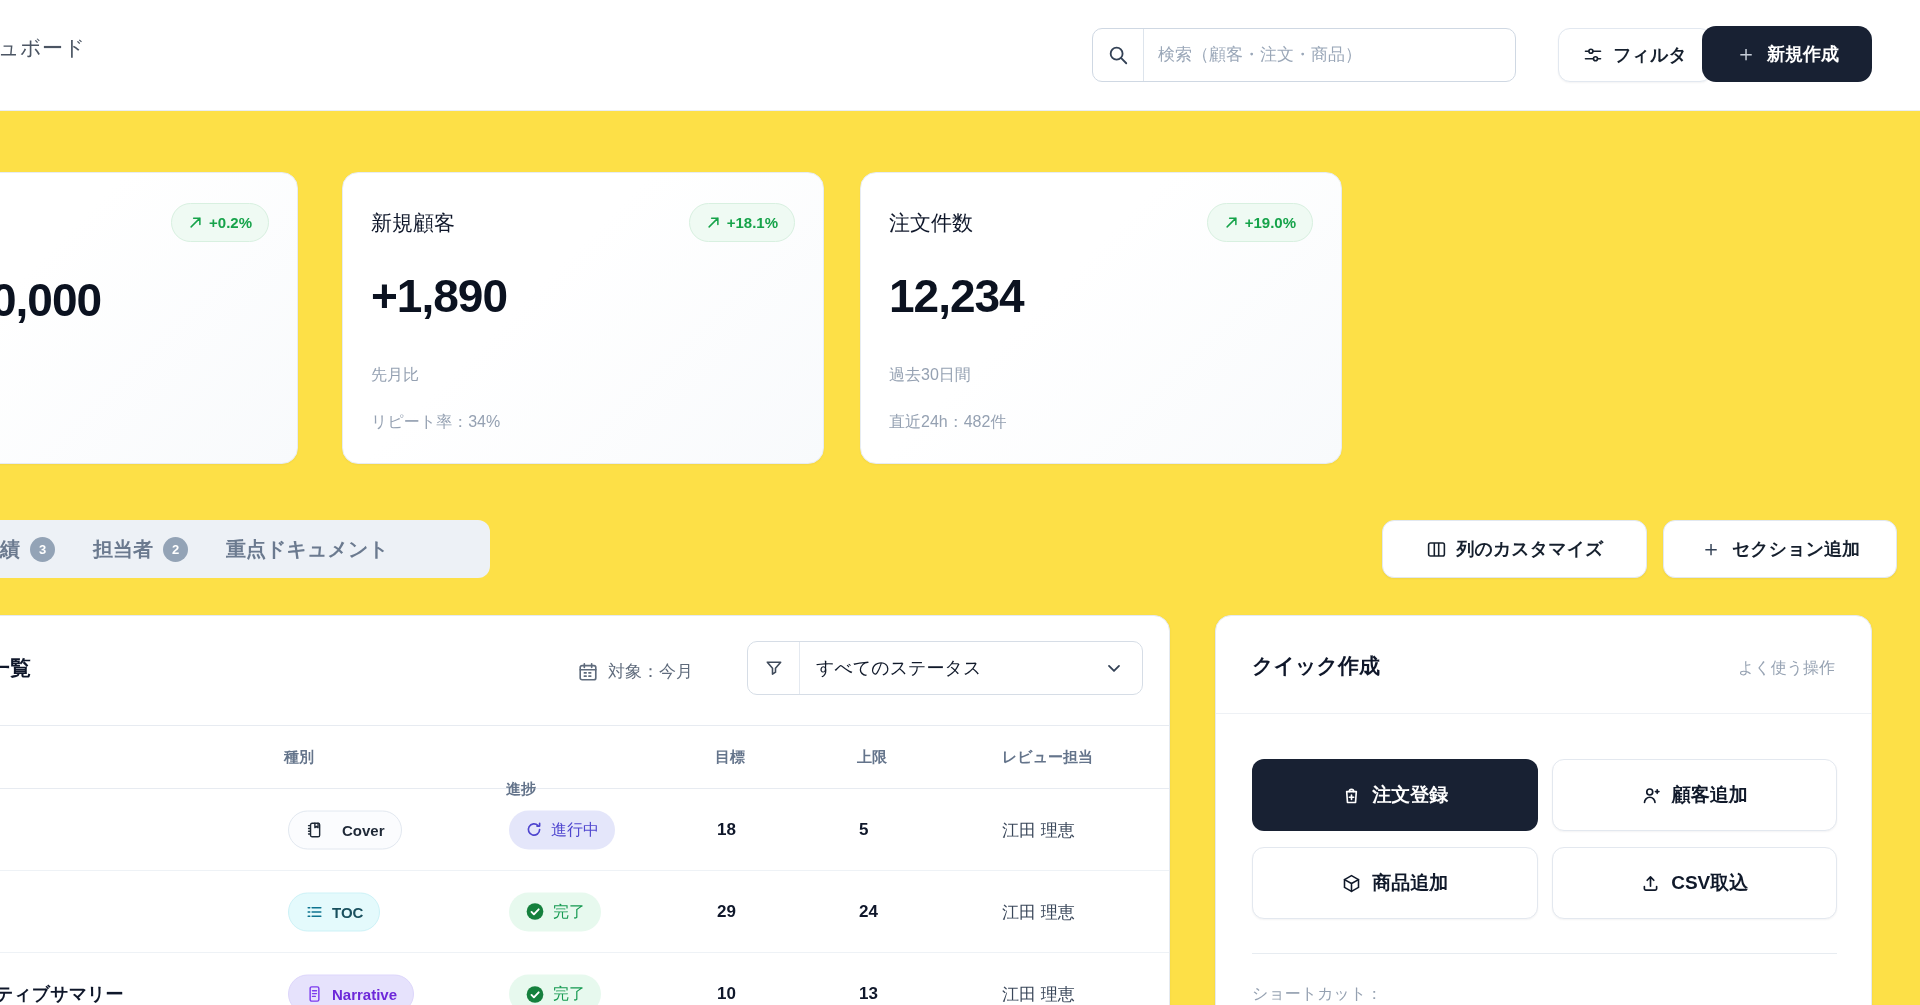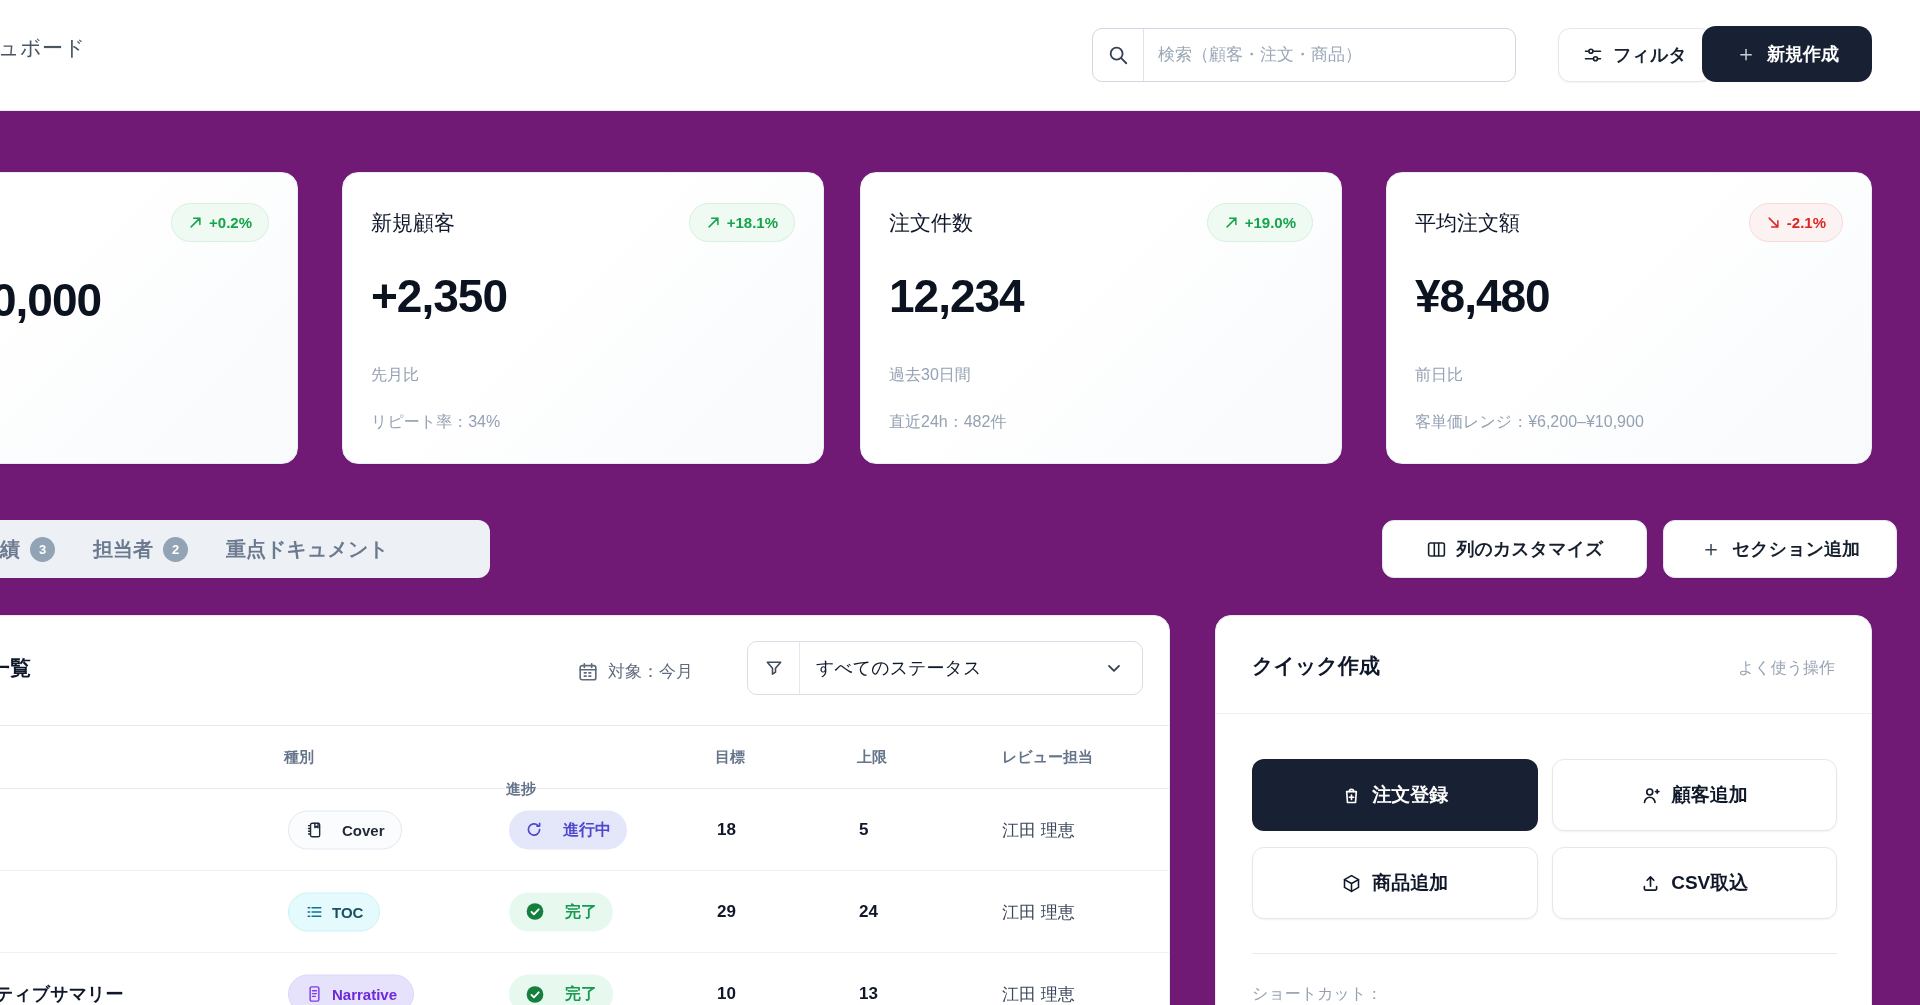--- a/index.html
+++ b/index.html
@@ -1,18 +1,18 @@
 <!DOCTYPE html>
 <html><head>
 <meta charset="utf-8">
 <style>
   * { box-sizing: border-box; margin: 0; padding: 0; }
   html,body { width:1920px; height:1005px; }
   body { font-family:"Liberation Sans","DejaVu Sans",sans-serif; background:#fdfdfe; }
-  .screen { position:relative; width:1920px; height:1005px; overflow:hidden; background:#701a75; color:#0f172a; }
+  .screen { position:relative; width:1920px; height:1005px; overflow:hidden; background:#fde047; color:#0f172a; }
 
   
   .topbar { position:absolute; left:0; top:0; width:1920px; height:111px; background:#fff; border-bottom:1px solid #e9edf2; }
   .page-title { position:absolute; left:-2px; top:34px; font-size:21px; font-weight:500; color:#4b5563; letter-spacing:.5px; }
   .searchbox { position:absolute; left:1092px; top:28px; width:424px; height:54px; background:#fff;
                border:1px solid #cfd8e3; border-radius:10px; display:flex; align-items:center; }
   .searchbox .sicon { width:50px; display:flex; justify-content:center; color:#334155; flex:0 0 50px; }
   .searchbox input { flex:1; height:100%; border:none; outline:none; background:transparent;
                      border-left:1px solid #dde4ec; padding:0 14px; font-size:17px; color:#0f172a;
                      font-family:inherit; }
@@ -70,22 +70,22 @@
   .cell { position:absolute; top:50%; transform:translateY(-50%); white-space:nowrap; }
   .row-name { font-size:18px; font-weight:700; color:#0f172a; }
   .num { font-size:17px; font-weight:600; color:#0f172a; }
   .reviewer { font-size:17px; color:#3a475a; }
 
   .typepill { display:flex; align-items:center; gap:8px; border-radius:999px; padding:9px 16px;
               font-size:15px; font-weight:700; }
   .type-cover { background:#fbfcfe; border:1px solid #e2e8f0; color:#1f2937;gap:18px; }
   .type-toc { background:#e4fafc; border:1px solid #cdf2f7; color:#19505e; }
   .type-narr { background:#e6e2fc; border:1px solid #ddd6fb; color:#6d28d9; }
-  .statuspill { display:flex; align-items:center; gap:20px; border-radius:999px; padding:9px 16px;
-                font-size:16px; font-weight:700; }
+  .statuspill { display:flex; align-items:center; gap:8px; border-radius:999px; padding:9px 16px;
+                font-size:16px; font-weight:400; }
   .st-progress { background:#e4e6fa; color:#4f46cf; }
   .st-done { background:#e7f9ee; color:#179a52; }
 
   
   .quick-card { left:1215px; width:657px; height:520px; }
   .quick-title { position:absolute; left:36px; top:36px; font-size:21px; font-weight:700; color:#0f172a; }
   .quick-sub { position:absolute; right:36px; top:42px; font-size:16px; color:#97a3b3; }
   .quick-div1 { position:absolute; left:0; top:97px; width:100%; border-bottom:1px solid #eef1f5; }
   .quick-grid { position:absolute; left:36px; top:143px; width:585px; display:grid;
                 grid-template-columns:1fr 1fr; grid-auto-rows:72px; column-gap:14px; row-gap:16px; }
@@ -144,50 +144,38 @@
   </div>
 
   <div class="kpi" style="left:342px; width:482px;">
     <div class="kpi-title">新規顧客</div>
     <div class="kpi-pill pill-green">
       <svg width="15" height="15" viewBox="0 0 24 24" fill="none" stroke="#16a34a" stroke-width="2.4" stroke-linecap="round" stroke-linejoin="round">
         <path d="M5 19L19 5M9 5h10v10"></path>
       </svg>
       <span>+18.1%</span>
     </div>
-    <div class="kpi-value">+2,350</div>
+    <div class="kpi-value">+1,890</div>
     <div class="kpi-sub1">先月比</div>
     <div class="kpi-sub2">リピート率：34%</div>
   </div>
 
   <div class="kpi" style="left:860px; width:482px;">
     <div class="kpi-title">注文件数</div>
     <div class="kpi-pill pill-green">
       <svg width="15" height="15" viewBox="0 0 24 24" fill="none" stroke="#16a34a" stroke-width="2.4" stroke-linecap="round" stroke-linejoin="round">
         <path d="M5 19L19 5M9 5h10v10"></path>
       </svg>
       <span>+19.0%</span>
     </div>
     <div class="kpi-value">12,234</div>
     <div class="kpi-sub1">過去30日間</div>
     <div class="kpi-sub2">直近24h：482件</div>
   </div>
 
-  <div class="kpi" style="left:1386px; width:486px;">
-    <div class="kpi-title">平均注文額</div>
-    <div class="kpi-pill pill-red">
-      <svg width="15" height="15" viewBox="0 0 24 24" fill="none" stroke="#dc2626" stroke-width="2.4" stroke-linecap="round" stroke-linejoin="round">
-        <path d="M5 5l14 14M19 9v10H9"></path>
-      </svg>
-      <span>-2.1%</span>
-    </div>
-    <div class="kpi-value">¥8,480</div>
-    <div class="kpi-sub1">前日比</div>
-    <div class="kpi-sub2">客単価レンジ：¥6,200–¥10,900</div>
-  </div>
 
   <div class="tabbar">
     <div class="tab">
       <span>実績</span>
       <span class="tab-count">3</span>
     </div>
     <div class="tab">
       <span>担当者</span>
       <span class="tab-count">2</span>
     </div>

